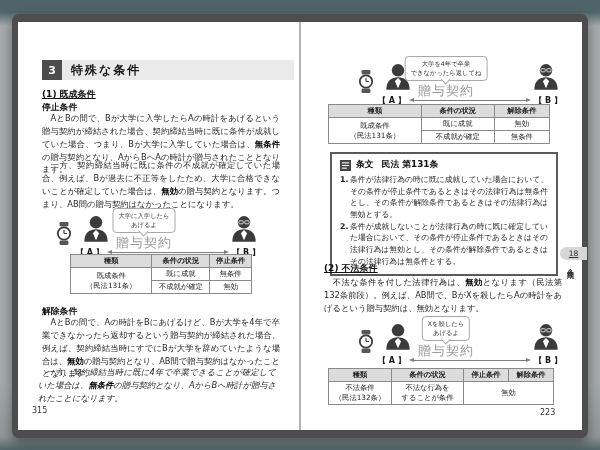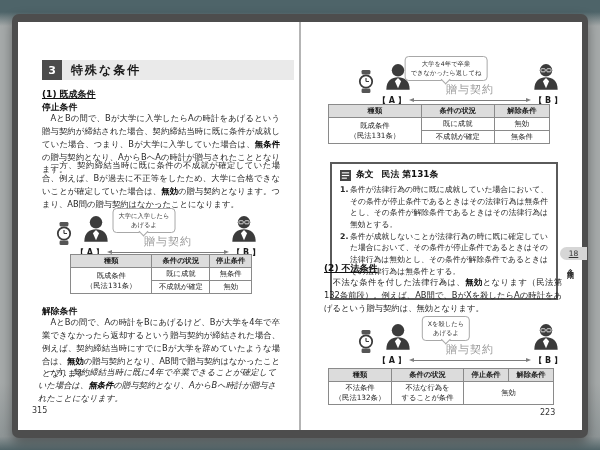--- a/index.html
+++ b/index.html
@@ -37,39 +37,39 @@
   .person { position:absolute; top:5px; }
   .person.pa { left:26px; }
   .person.pb { right:2px; }
   .bubble { position:absolute; left:calc(50% - 14px); top:-2px; transform:translateX(-50%);
     background:#fff; border:1px solid #a8a8a8; border-radius:4px; padding:2px 5px;
     font-size:6.3px; line-height:1.5; color:#333; text-align:center; white-space:nowrap; z-index:2; }
   .bubble::after { content:""; position:absolute; left:50%; bottom:-3.6px; width:6px; height:6px;
     background:#fff; border-right:1px solid #a8a8a8; border-bottom:1px solid #a8a8a8;
     transform:translateX(-50%) rotate(45deg); }
   .contract { position:absolute; left:calc(50% - 14px); top:24px; transform:translateX(-50%);
-    font-size:11px; color:#9a9a9a; letter-spacing:1px;margin-left:24px; }
+    font-size:13px; color:#9a9a9a; letter-spacing:1px; }
   .ab-row { position:absolute; left:20px; right:0; bottom:0; height:12px;
     display:flex; align-items:center; }
   .ab { font-size:8px; font-weight:bold; color:#1a1a1a; white-space:nowrap; }
   .arrow { flex:1; display:flex; align-items:center; margin:0 3px; }
   .ah { width:0; height:0; border-top:2.5px solid transparent; border-bottom:2.5px solid transparent; }
   .ah.l { border-right:5px solid #7d7d7d; }
   .ah.r { border-left:5px solid #7d7d7d; }
   .aline { flex:1; height:1px; background:#7d7d7d; }
 
   
   table.dtable { border-collapse:collapse; table-layout:fixed; background:#fff; }
   .dtable th, .dtable td { border:1px solid #8a8a8a; text-align:center; vertical-align:middle;
     font-size:7.3px; color:#222; padding:1px 0; line-height:1.35; }
   .dtable th { background:#dcdcdc; font-weight:bold; height:13px; }
   .dtable td { height:13px; }
 
   
-  .jobun-box { left:30px; top:140px; width:228px; background:#fff; border:2px solid #5a5a5a; padding:5px 8px 20px 8px; }
+  .jobun-box { left:30px; top:130px; width:228px; background:#fff; border:2px solid #5a5a5a; padding:5px 8px 6px 8px; }
   .jobun-head { display:flex; align-items:center; margin-bottom:3px; }
   .jobun-ico { width:11px; height:11px; margin-right:5px; flex:0 0 auto; }
   .jobun-label { font-size:8.8px; font-weight:bold; color:#111; margin-right:8px; }
   .jobun-title { font-size:8.8px; font-weight:bold; color:#111; }
   .jobun-item { display:flex; font-size:7.8px; line-height:1.5; color:#262626; text-align:justify; }
   .jobun-item .n { font-weight:bold; width:10px; flex:0 0 auto; }
 
   
   .tab-pill { left:560px; top:247px; width:27px; height:13px; background:#d6d6d6;
     border-radius:7px 0 0 7px; display:flex; align-items:center; justify-content:center;

